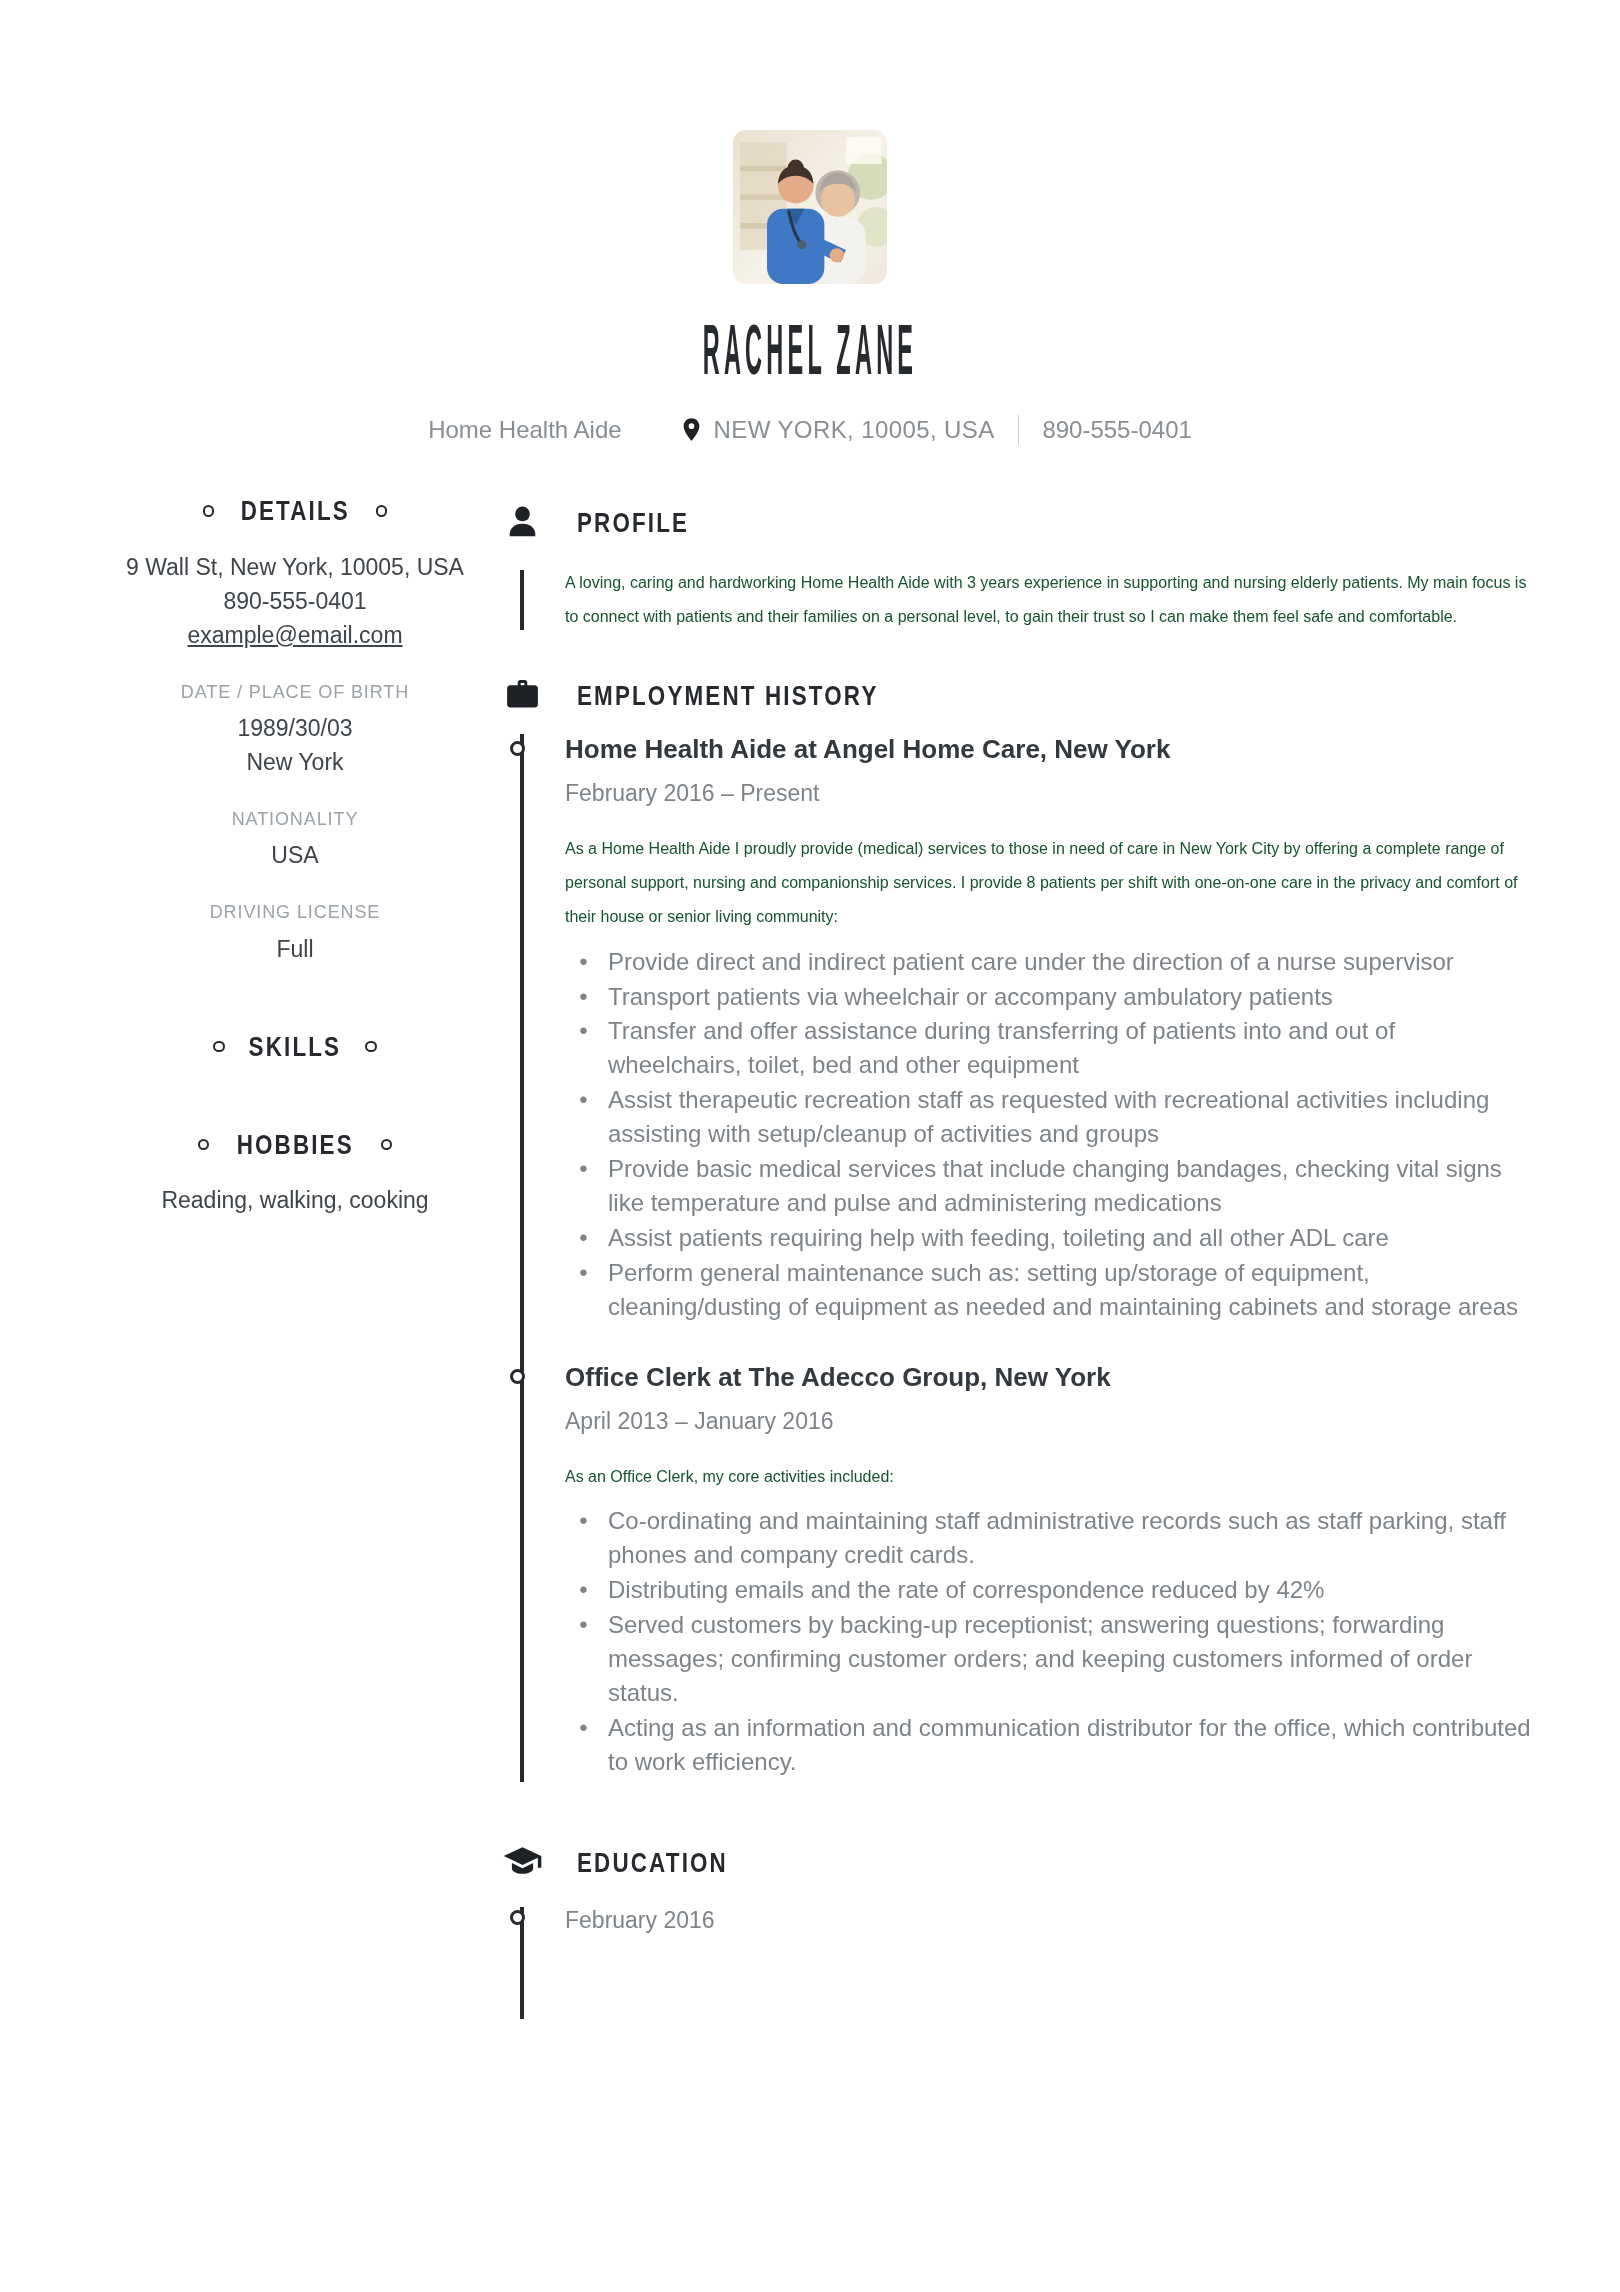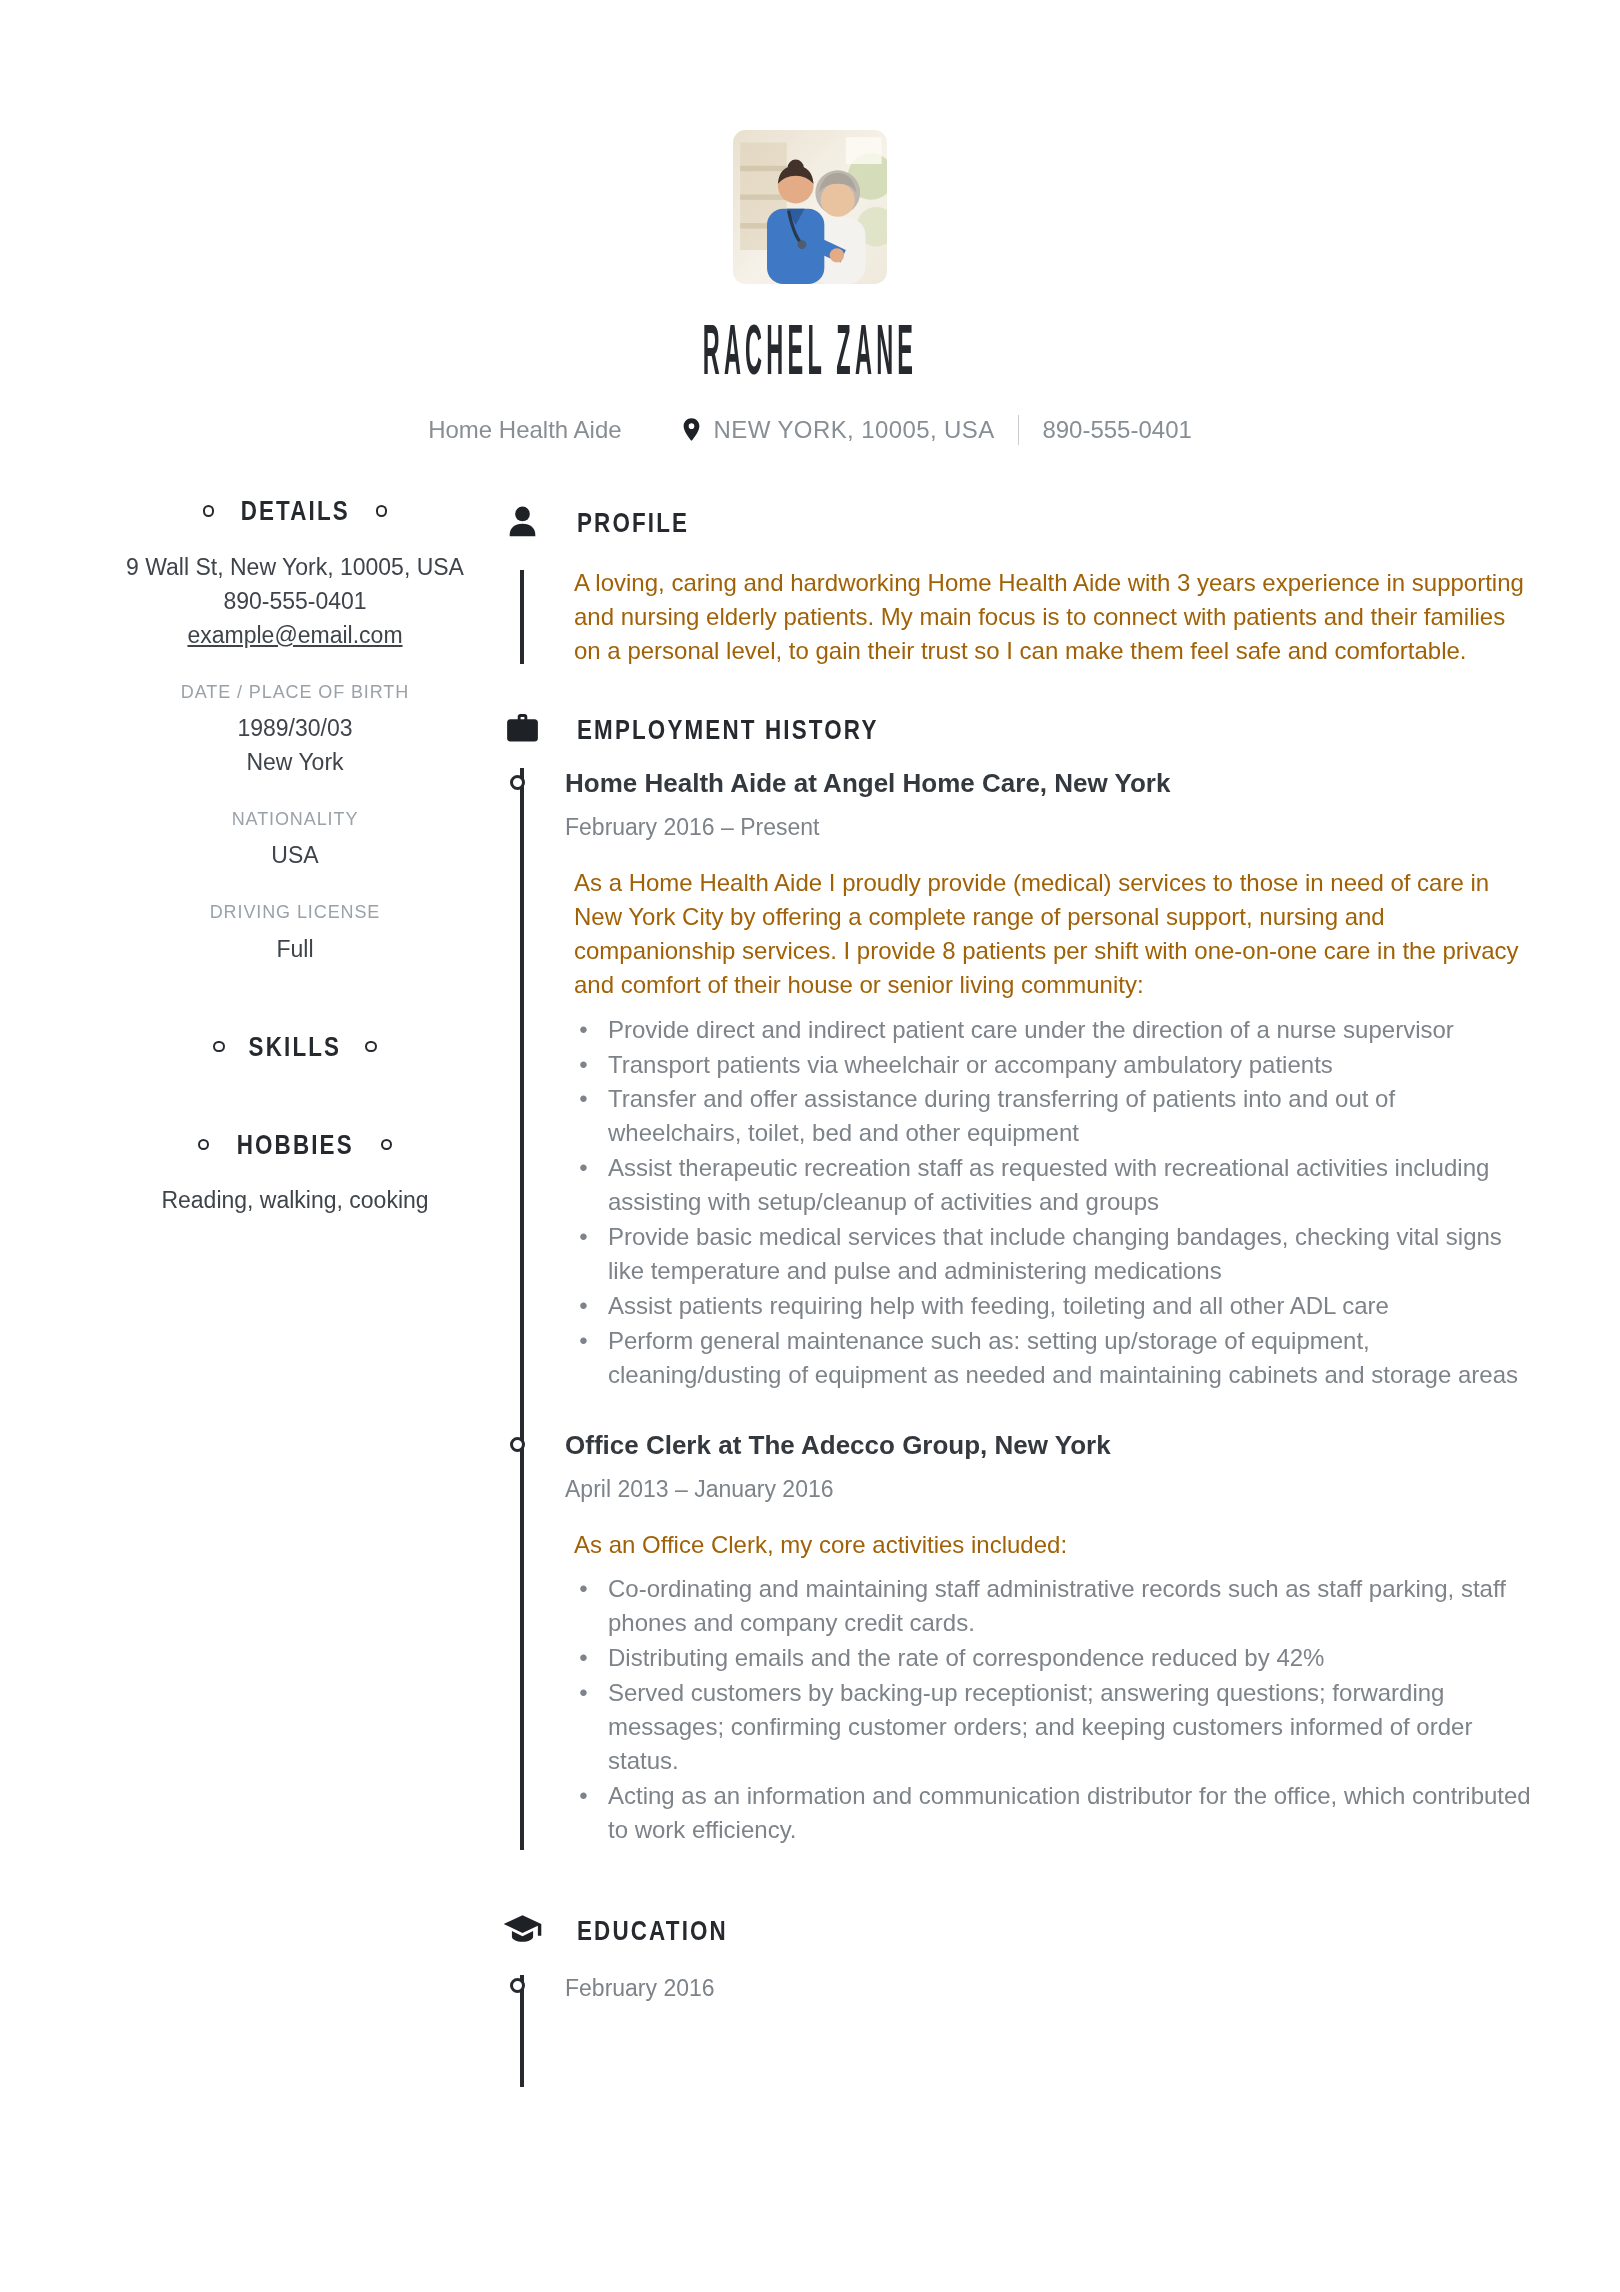--- a/index.html
+++ b/index.html
@@ -43,21 +43,21 @@
   .sec-head { display:flex; align-items:center; gap:34px; }
   .sec-head h2 { display:inline-block; transform:scaleX(.8); transform-origin:left center; }
   .sec-icon { width:41px; height:41px; flex:0 0 auto; display:flex; }
   .sec-icon svg { width:100%; height:100%; fill:#1e2125; }
 
   .tl-wrap { position:relative; padding-left:63px; }
   .rail { position:absolute; left:18px; top:3.6px; bottom:3.6px; width:3.6px; background:#26292e; }
   .dot { position:absolute; left:-55px; width:15px; height:15px; border:3.1px solid #26292e;
          border-radius:50%; background:#fff; z-index:2; }
 
-  .para { font-size:24px; line-height:34px; color:#a16207;margin-left:9px; }
+  .para { font-size:16px; line-height:34px; color:#14532d; }
   .profile-wrap { margin-top:23px; margin-bottom:41px; }
 
   .emp-wrap { margin-top:14.3px; padding-bottom:5.4px; }
   .job { position:relative; }
   .job + .job { margin-top:34px; }
   .job h3 { font-size:26px; font-weight:700; color:#34393f; line-height:39px; }
   .dates { font-size:23px; color:#7d8389; line-height:34px; margin-top:7.2px; }
   .job .intro { margin-top:21.5px; }
   ul.bullets { list-style:none; margin-top:10.7px; }
   ul.bullets li { position:relative; padding-left:43px; font-size:24px; line-height:34px;

